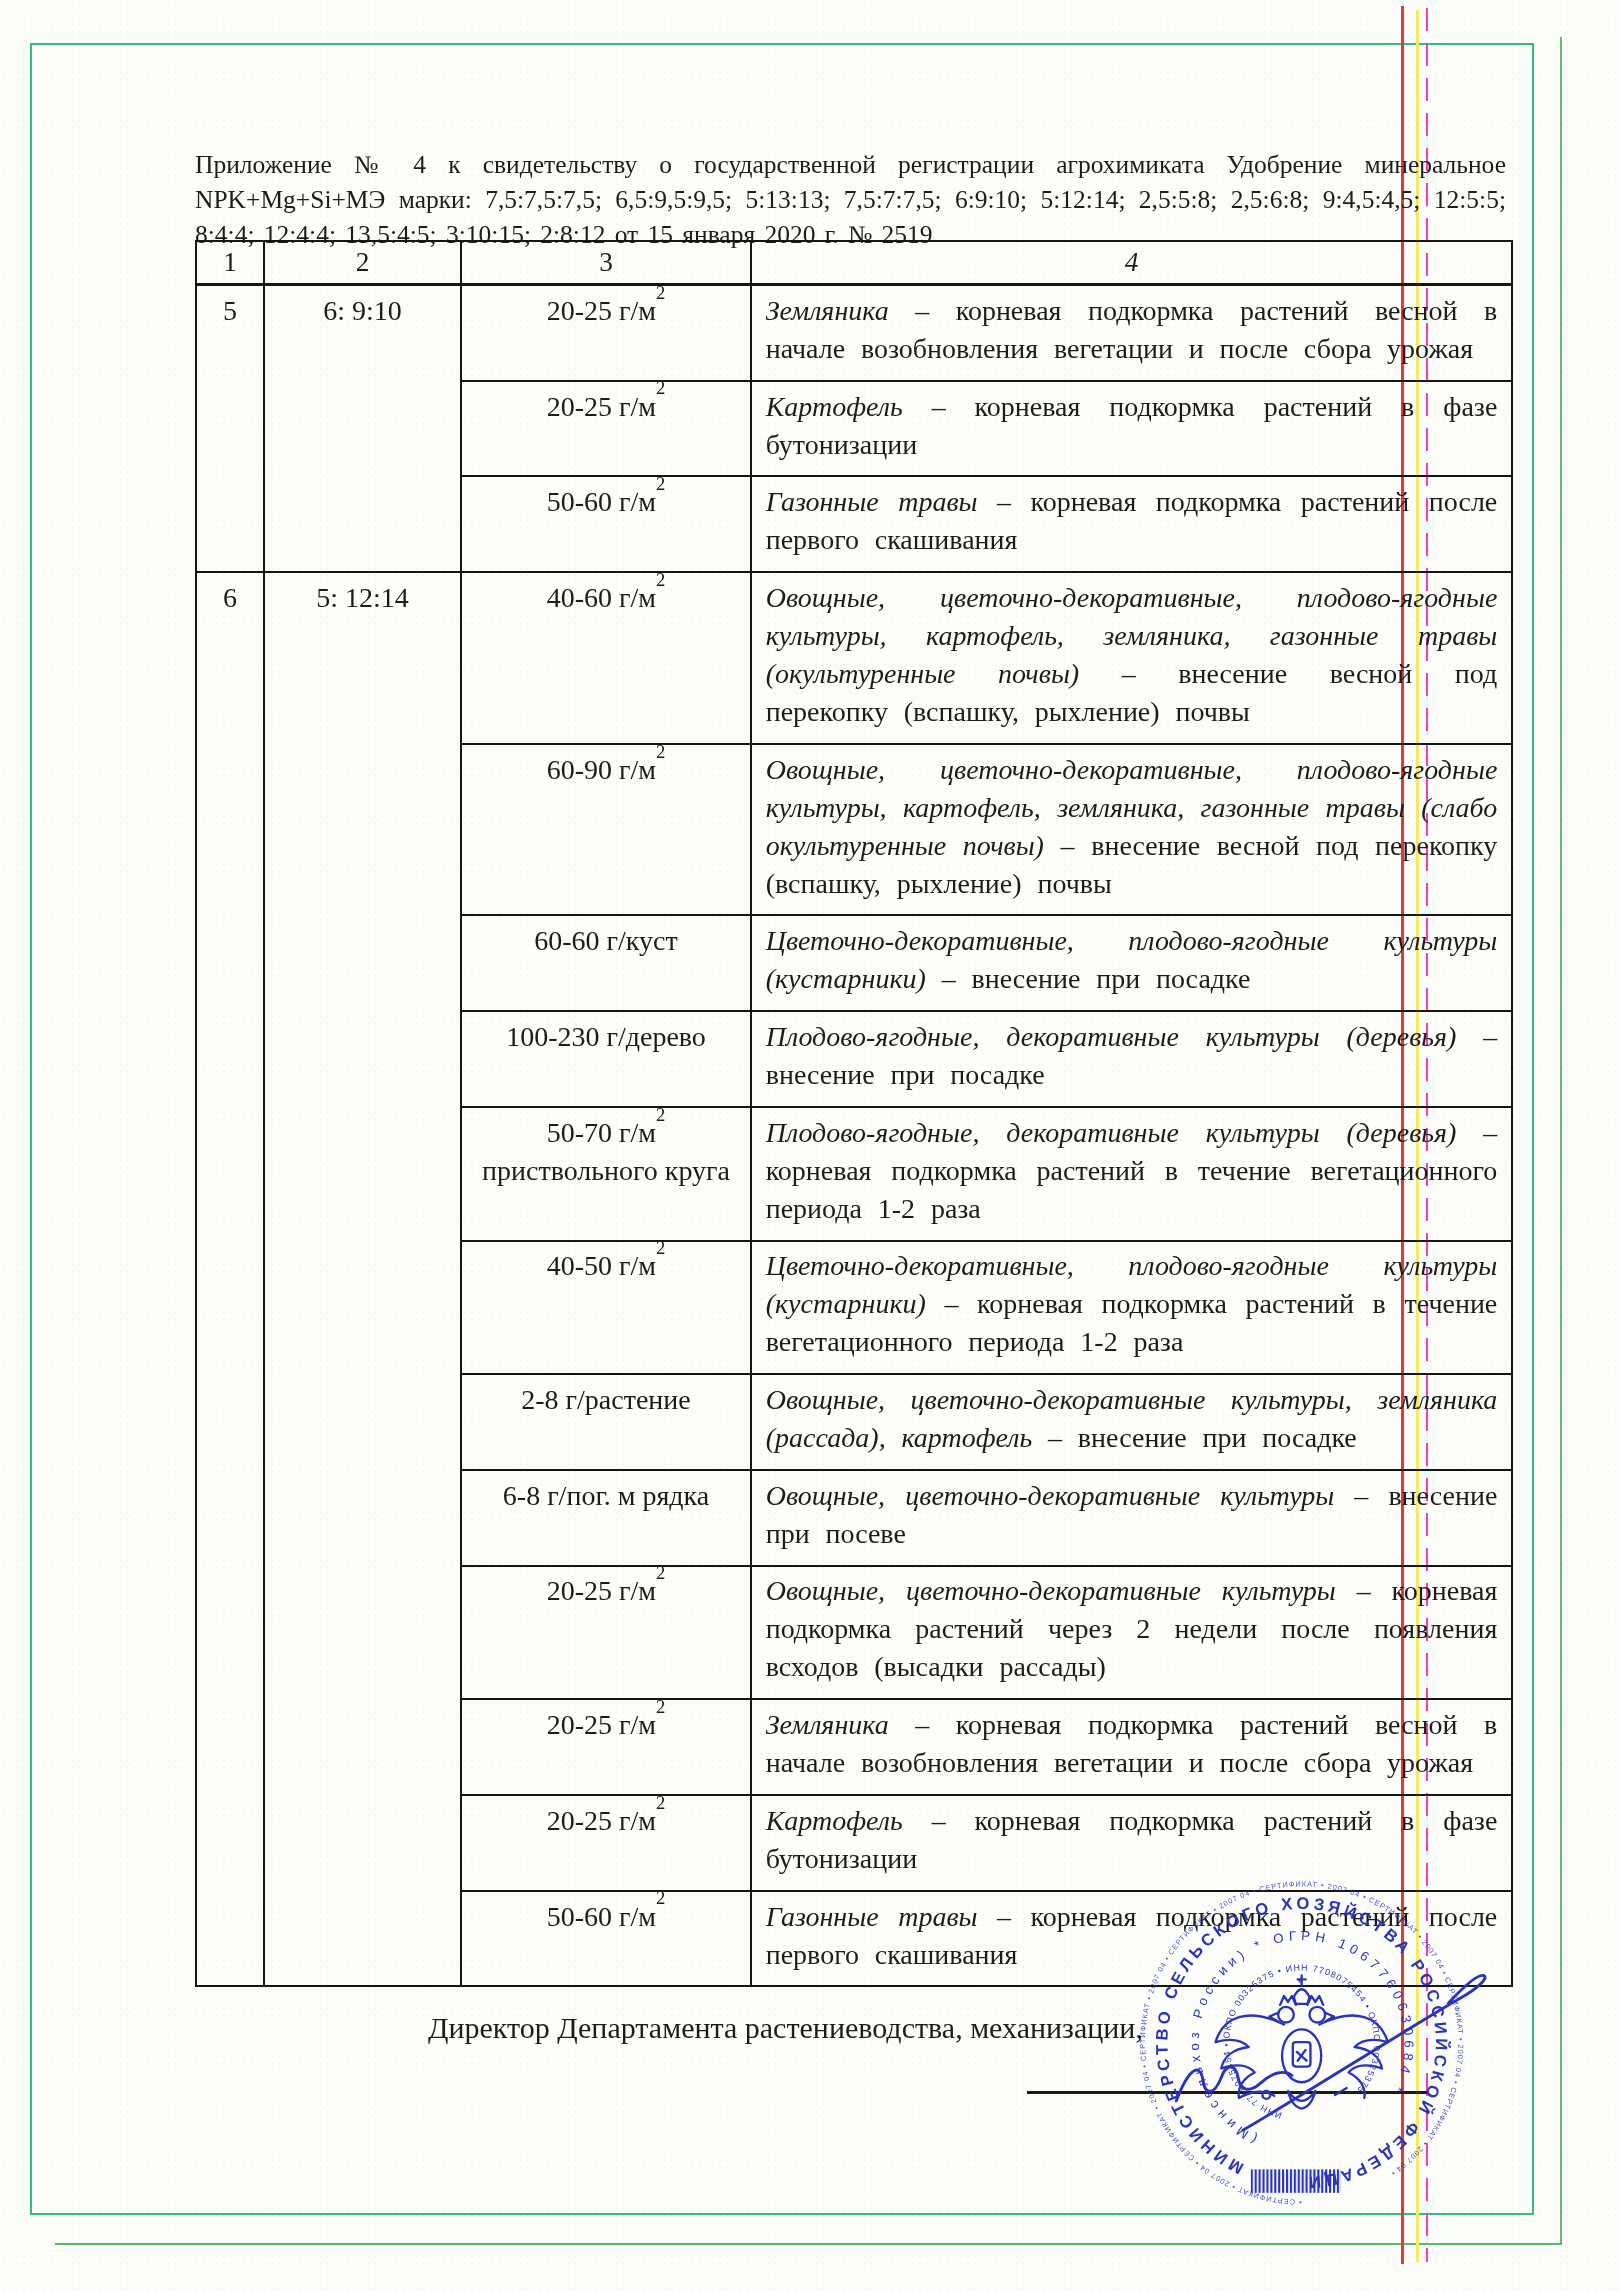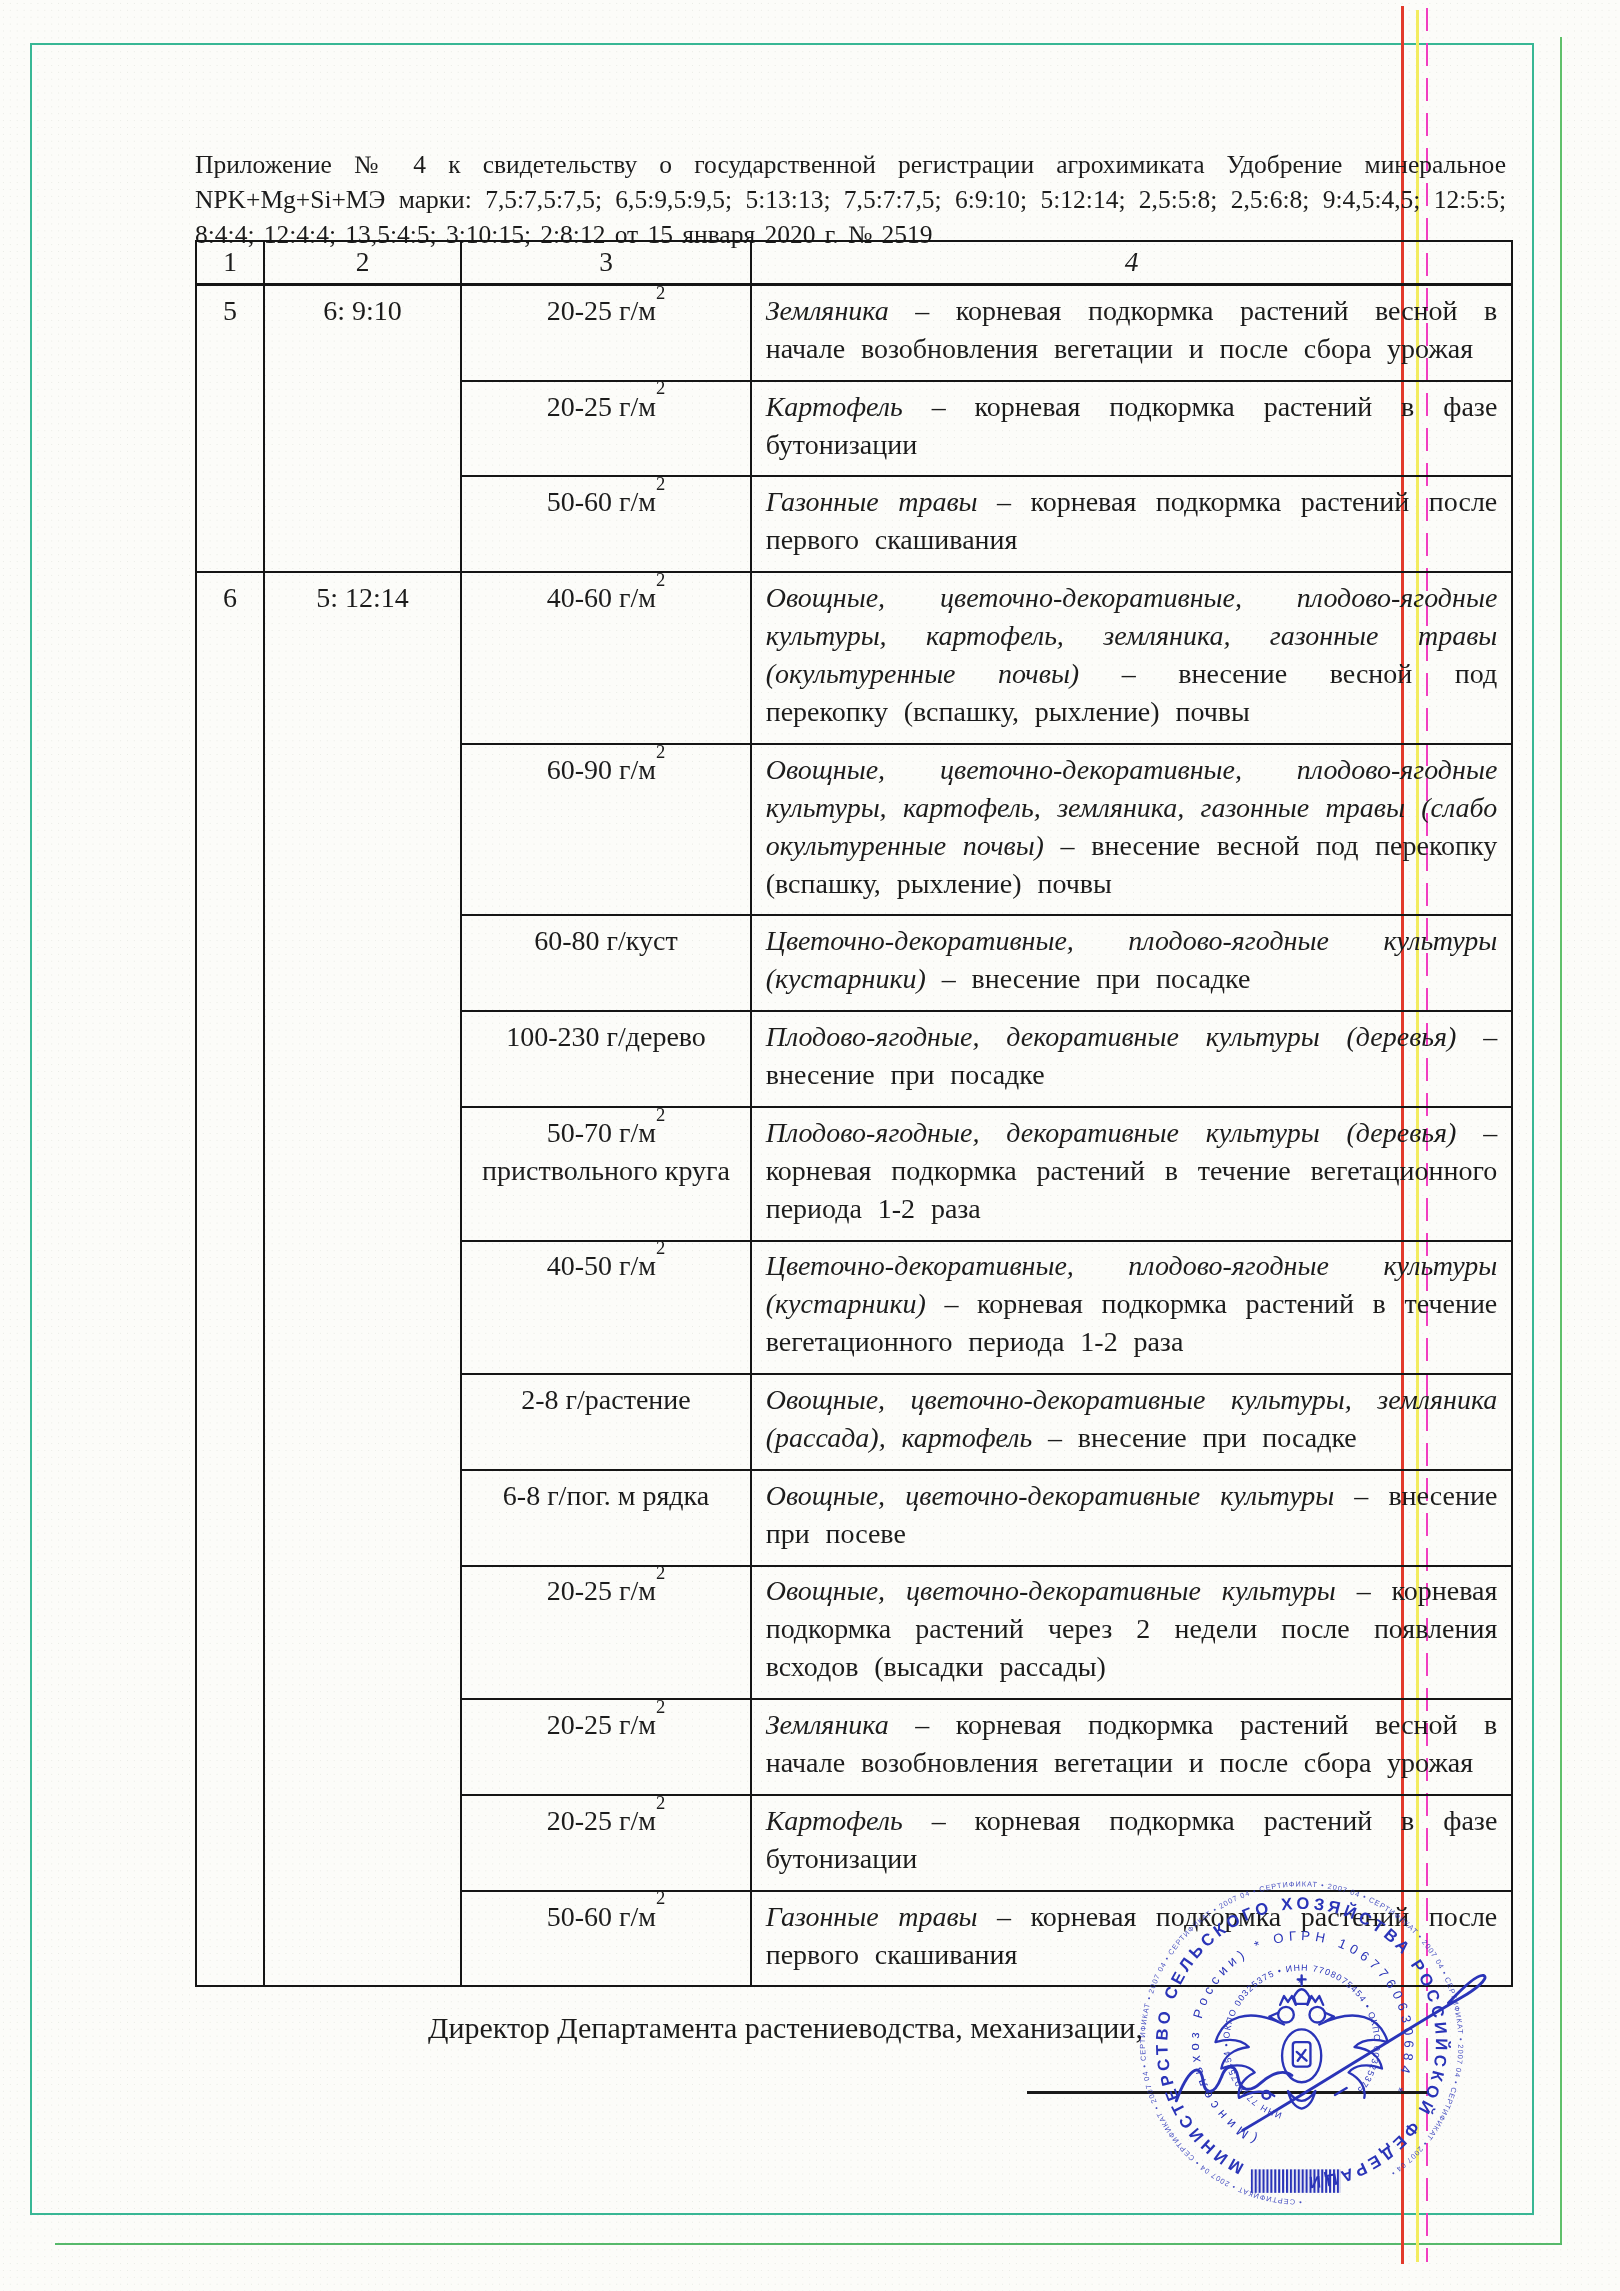--- a/index.html
+++ b/index.html
@@ -92,21 +92,21 @@
         <td class="num-cell" rowspan="12">6</td>
         <td class="grade-cell" rowspan="12">5: 12:14</td>
         <td class="dose-cell"><span>40-60 г/м</span><sup class="sq">2</sup></td>
         <td class="desc-cell"><span class="desc-it">Овощные, цветочно-декоративные, плодово-ягодные культуры, картофель, земляника, газонные травы (окультуренные почвы)</span><span> – внесение весной под перекопку (вспашку, рыхление) почвы</span></td>
       </tr>
       <tr>
         <td class="dose-cell"><span>60-90 г/м</span><sup class="sq">2</sup></td>
         <td class="desc-cell"><span class="desc-it">Овощные, цветочно-декоративные, плодово-ягодные культуры, картофель, земляника, газонные травы (слабо окультуренные почвы)</span><span> – внесение весной под перекопку (вспашку, рыхление) почвы</span></td>
       </tr>
       <tr>
-        <td class="dose-cell"><span>60-80 г/куст</span></td>
+        <td class="dose-cell"><span>60-60 г/куст</span></td>
         <td class="desc-cell"><span class="desc-it">Цветочно-декоративные, плодово-ягодные культуры (кустарники)</span><span> – внесение при посадке</span></td>
       </tr>
       <tr>
         <td class="dose-cell"><span>100-230 г/дерево</span></td>
         <td class="desc-cell"><span class="desc-it">Плодово-ягодные, декоративные культуры (деревья)</span><span> – внесение при посадке</span></td>
       </tr>
       <tr>
         <td class="dose-cell"><span>50-70 г/м</span><sup class="sq">2</sup><span class="dose-extra">приствольного круга</span></td>
         <td class="desc-cell"><span class="desc-it">Плодово-ягодные, декоративные культуры (деревья)</span><span> – корневая подкормка растений в течение вегетационного периода 1-2 раза</span></td>
       </tr>

